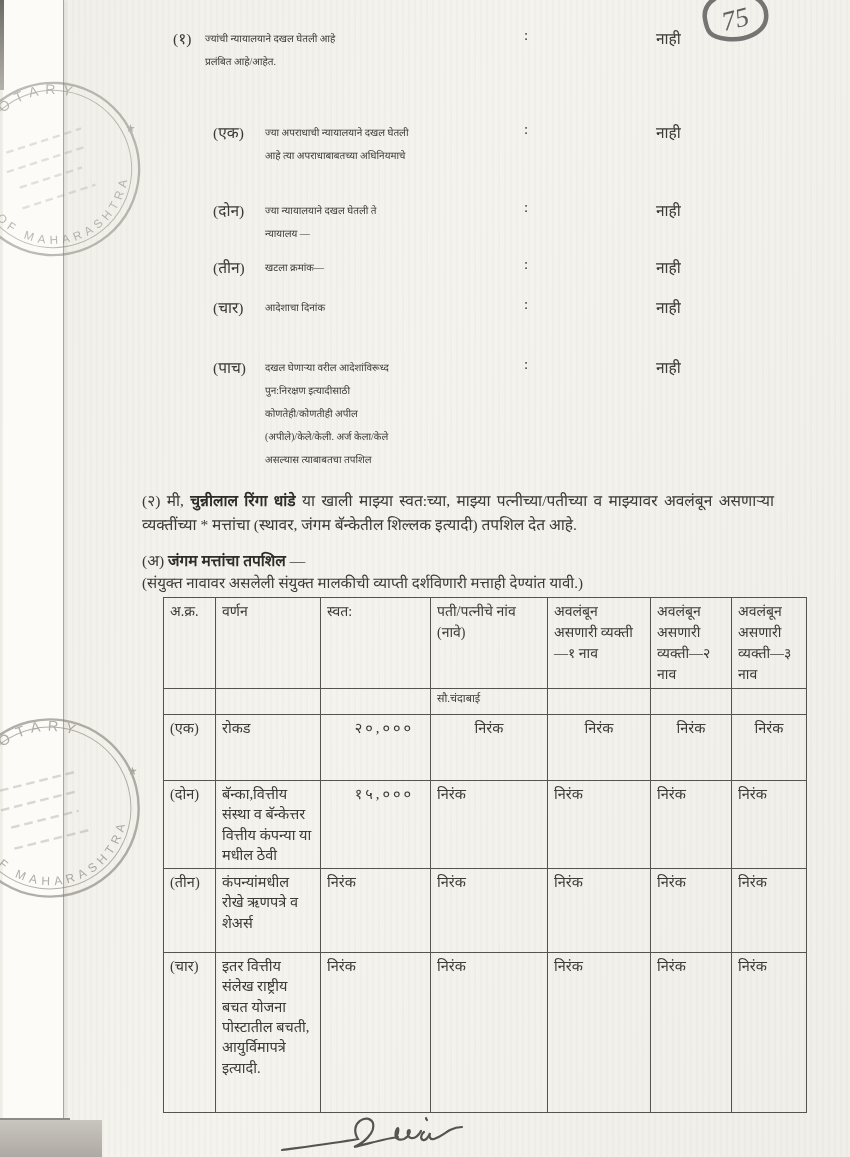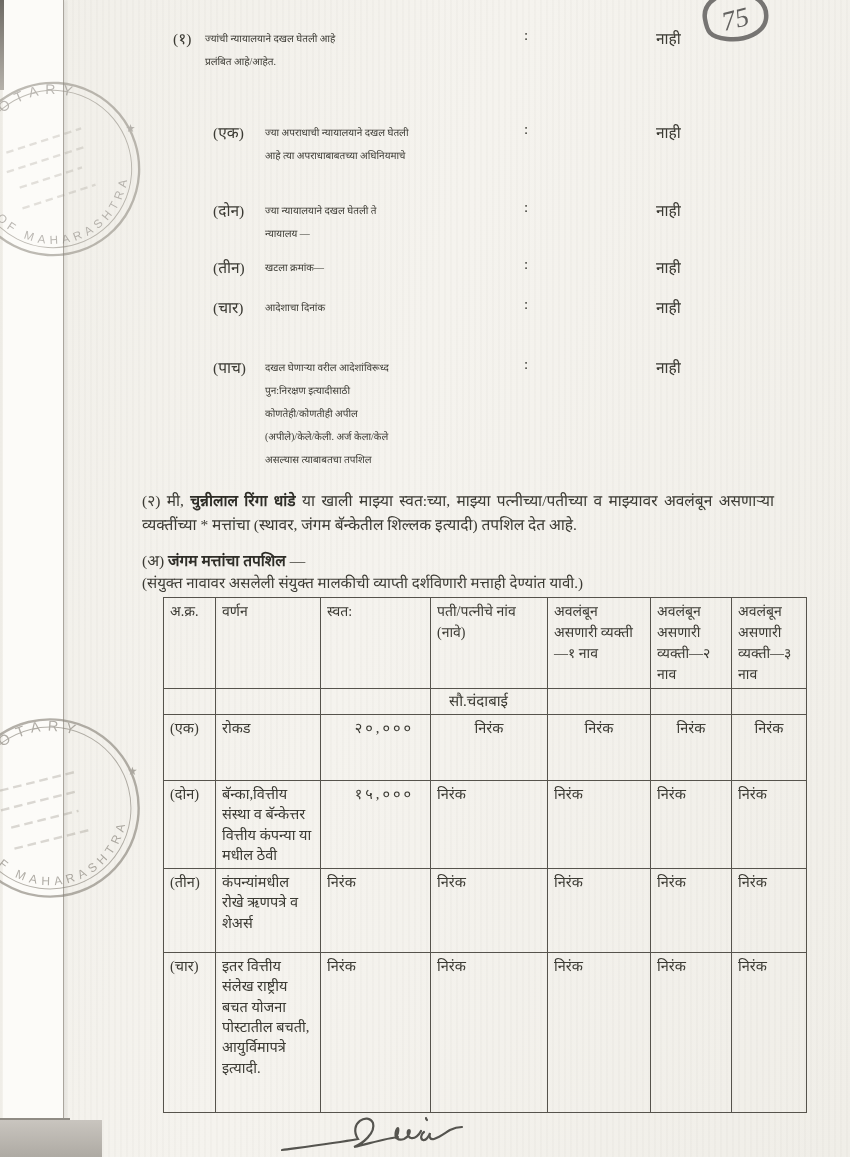--- a/index.html
+++ b/index.html
@@ -33,21 +33,21 @@
   .bold{font-weight:bold;color:#2e2d27;}
   .para2{position:absolute;left:142px;top:477px;width:632px;font-size:15.5px;line-height:24px;text-align:justify;margin-top:12px;}
   .section-a{position:absolute;left:142px;top:549px;font-size:15.5px;}
   .note{position:absolute;left:142px;top:572px;font-size:15px;}
   
   .asset-table{position:absolute;left:163px;top:597px;border-collapse:collapse;table-layout:fixed;width:643px;}
   .asset-table td{border:1px solid #56534c;vertical-align:top;padding:3px 6px;font-size:14.5px;line-height:1.4;overflow:hidden;}
   .asset-table .th{font-size:14px;line-height:1.5;}
   .amt{text-align:right;padding-right:16px !important;letter-spacing:3px;}
   .ctr{text-align:center;}
-  .sub-row td{font-size:15px;padding:2px 18px;}
+  .sub-row td{font-size:11px;padding:2px 6px;}
   
   .stamp{position:absolute;opacity:.55;}
   .pageno{position:absolute;left:692px;top:-12px;}
   .signature{position:absolute;left:276px;top:1108px;}
 </style>
 </head>
 <body>
 
 <div class="page">
 

